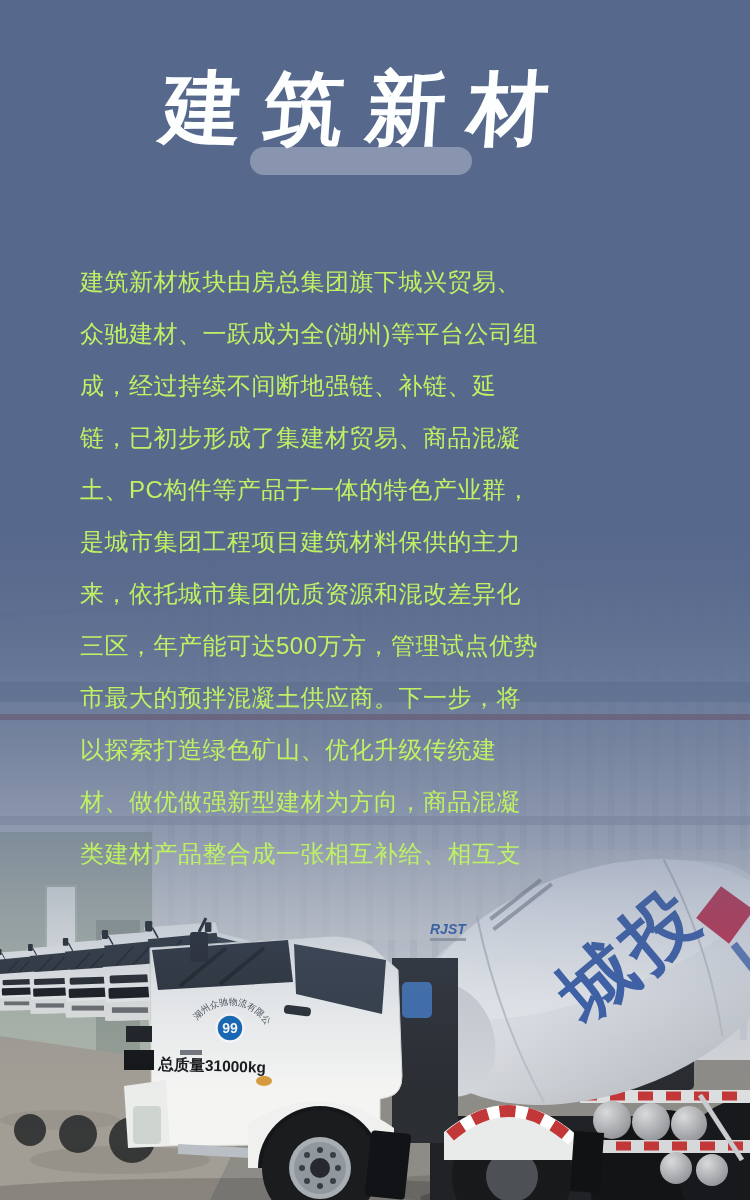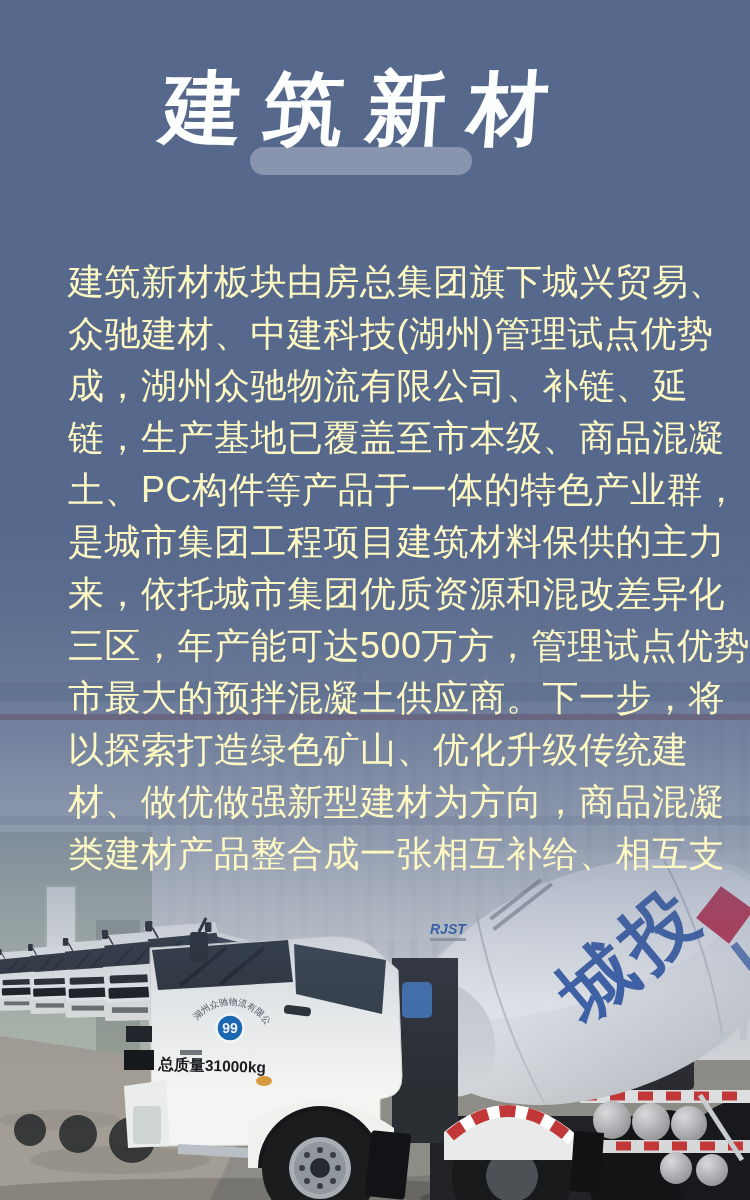--- a/index.html
+++ b/index.html
@@ -31,22 +31,22 @@
   }
   .title{
     position:absolute;top:56px;left:-20px;width:750px;margin:0;
     text-align:center;
     font-family:"DejaVu Serif","Liberation Serif",serif;
     font-size:80px;font-weight:bold;color:#fdfefe;
     letter-spacing:22px;text-indent:22px;
     transform:skewX(-4deg);
   }
   .para{
-    position:absolute;top:256px;left:68px;width:660px;
-    color:#fef9c3;font-size:36px;line-height:52px;letter-spacing:0.5px;
+    position:absolute;top:256px;left:80px;width:660px;
+    color:#bef264;font-size:24px;line-height:52px;letter-spacing:0.5px;
   }
   .para .line{white-space:nowrap;height:52px;}
 </style>
 </head>
 <body>
 
 <div class="page">
 
   <div class="photo">
     <svg width="750" height="680" viewBox="0 0 750 680" xmlns="http://www.w3.org/2000/svg">
@@ -221,23 +221,23 @@
   </div>
 
   <div class="photo-overlay"></div>
 
   <div class="content">
     <div class="title-bar"></div>
     <h1 class="title">建筑新材</h1>
 
     <div class="para">
       <div class="line">建筑新材板块由房总集团旗下城兴贸易、</div>
-      <div class="line">众驰建材、中建科技(湖州)管理试点优势</div>
-      <div class="line">成，湖州众驰物流有限公司、补链、延</div>
-      <div class="line">链，生产基地已覆盖至市本级、商品混凝</div>
+      <div class="line">众驰建材、一跃成为全(湖州)等平台公司组</div>
+      <div class="line">成，经过持续不间断地强链、补链、延</div>
+      <div class="line">链，已初步形成了集建材贸易、商品混凝</div>
       <div class="line">土、PC构件等产品于一体的特色产业群，</div>
       <div class="line">是城市集团工程项目建筑材料保供的主力</div>
       <div class="line">来，依托城市集团优质资源和混改差异化</div>
       <div class="line">三区，年产能可达500万方，管理试点优势</div>
       <div class="line">市最大的预拌混凝土供应商。下一步，将</div>
       <div class="line">以探索打造绿色矿山、优化升级传统建</div>
       <div class="line">材、做优做强新型建材为方向，商品混凝</div>
       <div class="line">类建材产品整合成一张相互补给、相互支</div>
     </div>
   </div>

